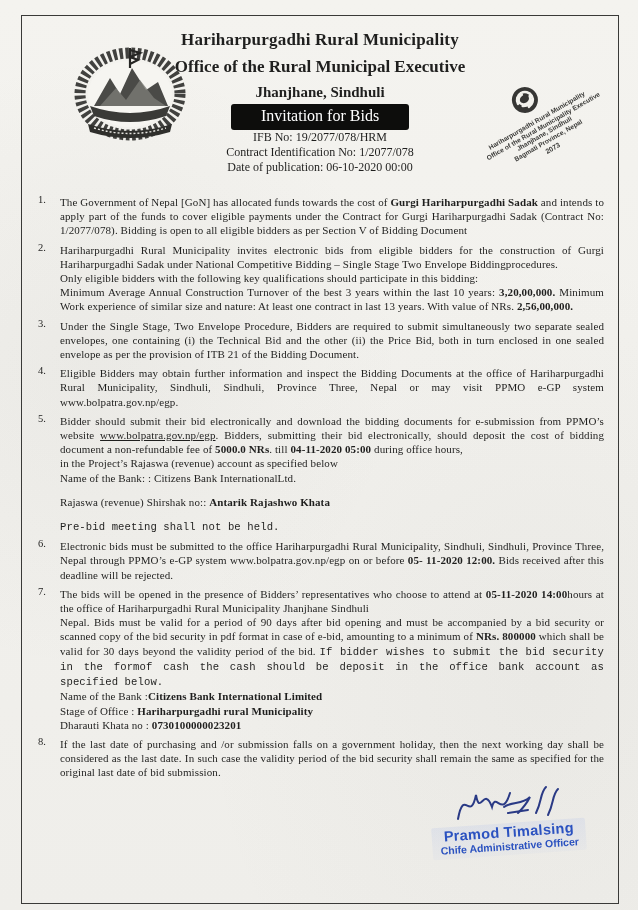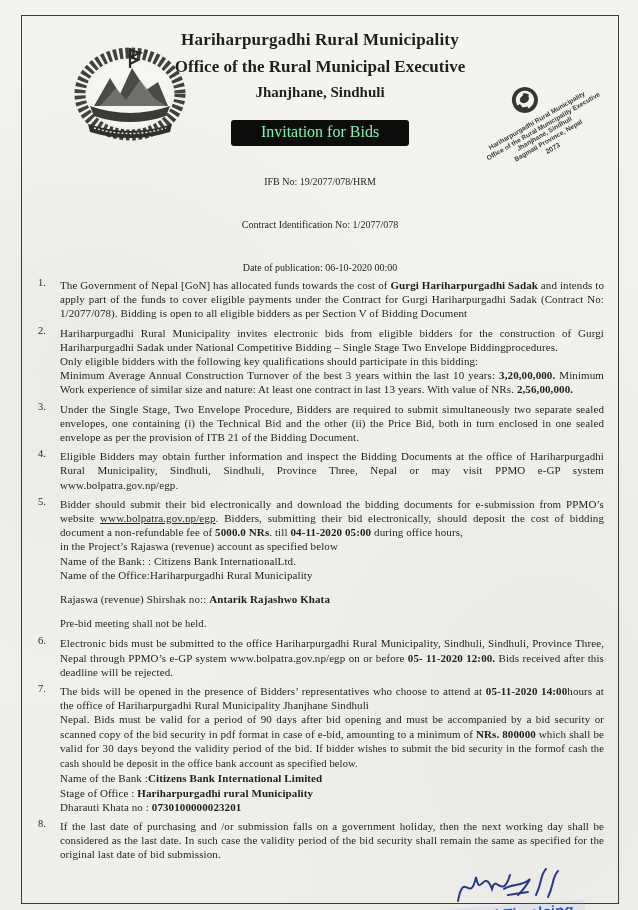--- a/index.html
+++ b/index.html
@@ -22,25 +22,25 @@
     border:1.5px solid #3a3a38;
     padding:8px 14px 0 14px;
   }
   
   .hdr { position:relative; text-align:center; min-height:168px; }
   .emblem { position:absolute; left:38px; top:18px; width:112px; height:100px; }
   .hdr h1 { font-size:17px; font-weight:bold; letter-spacing:0.2px; padding-top:6px; }
   .hdr h2 { font-size:17px; font-weight:bold; margin-top:7px; }
   .hdr h3 { font-size:15px; font-weight:bold; margin-top:7px; }
   .banner {
-    display:inline-block; margin-top:19px;
-    background:#0d0d0c; color:#86efac;
+    display:inline-block; margin-top:3px;
+    background:#0d0d0c; color:#ffffff;
     font-size:16px; padding:3px 30px 5px 30px; border-radius:3px;
   }
-  .meta { font-size:10px; line-height:15px;margin-top:28px; }
+  .meta { font-size:12px; line-height:15px; }
   .meta:first-of-type { margin-top:4px; }
   
   .round-stamp {
     position:absolute; right:-2px; top:52px; width:140px; height:128px;
     pointer-events:none;
   }
   .round-stamp .rot {
     position:absolute; left:8px; top:6px; width:124px;
     transform:rotate(-30deg); transform-origin:50% 50%;
     text-align:center; color:#1c1c1a; opacity:.88;
@@ -60,21 +60,21 @@
   .item .num {
     position:absolute; left:2px; top:-1px; font-size:10.5px; font-weight:normal;
   }
   .para {
     font-size:11px; line-height:14.2px; text-align:justify;
     letter-spacing:0.1px;
   }
   .spacer { height:10px; }
   .rn  { }
   .rbi { font-weight:bold; }
-  .rs  { font-family:Liberation Serif, serif; font-size:10.6px; }
+  .rs  { font-family:Liberation Mono, monospace; font-size:10.6px; }
   .ru  { text-decoration:underline; }
   
   .sig-row { display:flex; justify-content:flex-end; margin-top:-6px; padding-right:18px; }
   .sig-block { text-align:center; position:relative; }
   .sig-scrawl { display:block; margin:0 auto -4px auto; }
   .sig-stamp {
     transform:rotate(-4deg);
     font-family:"Liberation Sans", sans-serif;
     padding:2px 8px 3px 8px; border-radius:2px;
     background:linear-gradient(180deg, rgba(140,165,235,0.14), rgba(140,165,235,0.05));
@@ -143,21 +143,20 @@
         </div>
         <div class="item">
           <span class="num">4.</span>
           <div class="para"><span class="rn">Eligible Bidders may obtain further information and inspect the Bidding Documents at the office of Hariharpurgadhi Rural Municipality, Sindhuli, Sindhuli, Province Three, Nepal or may visit PPMO e-GP system www.bolpatra.gov.np/egp.</span></div>
         </div>
         <div class="item">
           <span class="num">5.</span>
           <div class="para"><span class="rn">Bidder should submit their bid electronically and download the bidding documents for e-submission from PPMO’s website </span><span class="ru">www.bolpatra.gov.np/egp</span><span class="rn">.  Bidders, submitting their bid electronically,  should deposit the cost of bidding document a non-refundable fee of </span><span class="rbi">5000.0 NRs</span><span class="rn">. till </span><span class="rbi">04-11-2020 05:00</span><span class="rn"> during office hours,</span></div>
           <div class="para"><span class="rn">in the Project’s Rajaswa (revenue) account as specified below</span></div>
           <div class="para"><span class="rn">Name of the Bank: :    Citizens Bank InternationalLtd.</span></div>
-          <div class="para"><span class="rn">Name of the Office:Hariharpurgadhi Rural Municipality</span></div>
           <div class="spacer"></div>
           <div class="para"><span class="rn">Rajaswa (revenue) Shirshak no:: </span><span class="rbi">Antarik Rajashwo Khata</span></div>
           <div class="spacer"></div>
           <div class="para"><span class="rs">Pre-bid meeting shall not be held.</span></div>
         </div>
         <div class="item">
           <span class="num">6.</span>
           <div class="para"><span class="rn">Electronic bids must be submitted to the office Hariharpurgadhi Rural Municipality, Sindhuli, Sindhuli, Province Three, Nepal through PPMO’s e-GP system www.bolpatra.gov.np/egp on or before </span><span class="rbi">05- 11-2020 12:00.</span><span class="rn"> Bids received after this deadline will be rejected.</span></div>
         </div>
         <div class="item">

